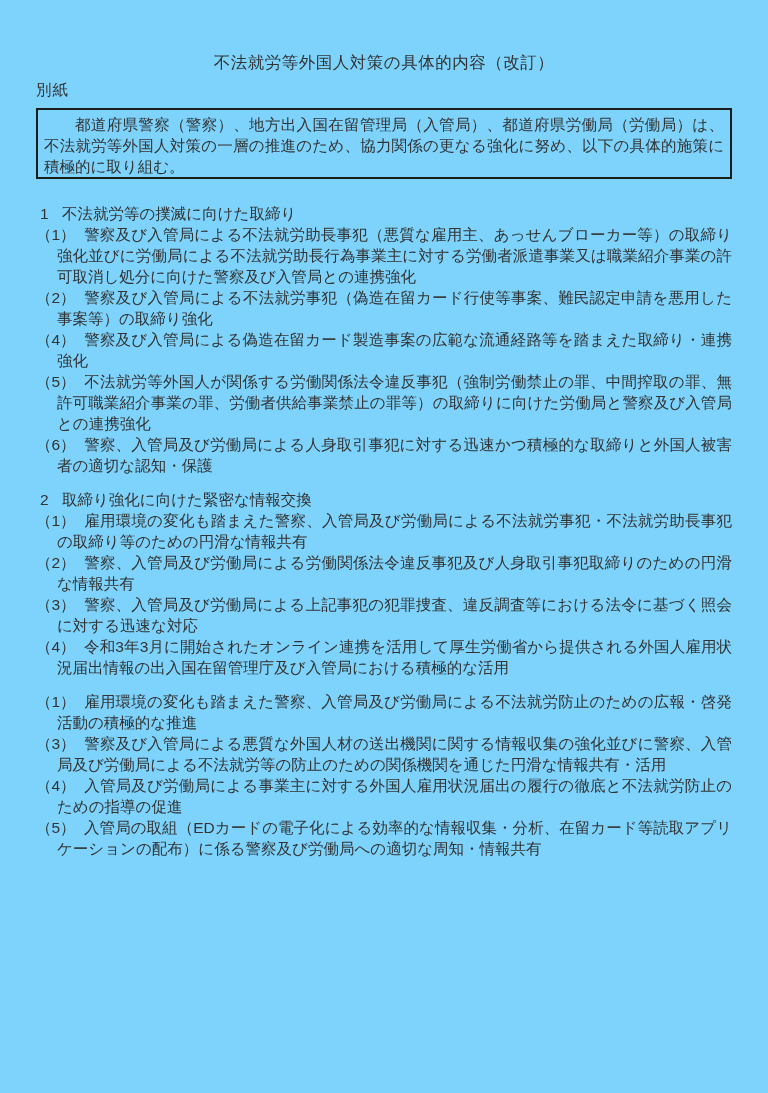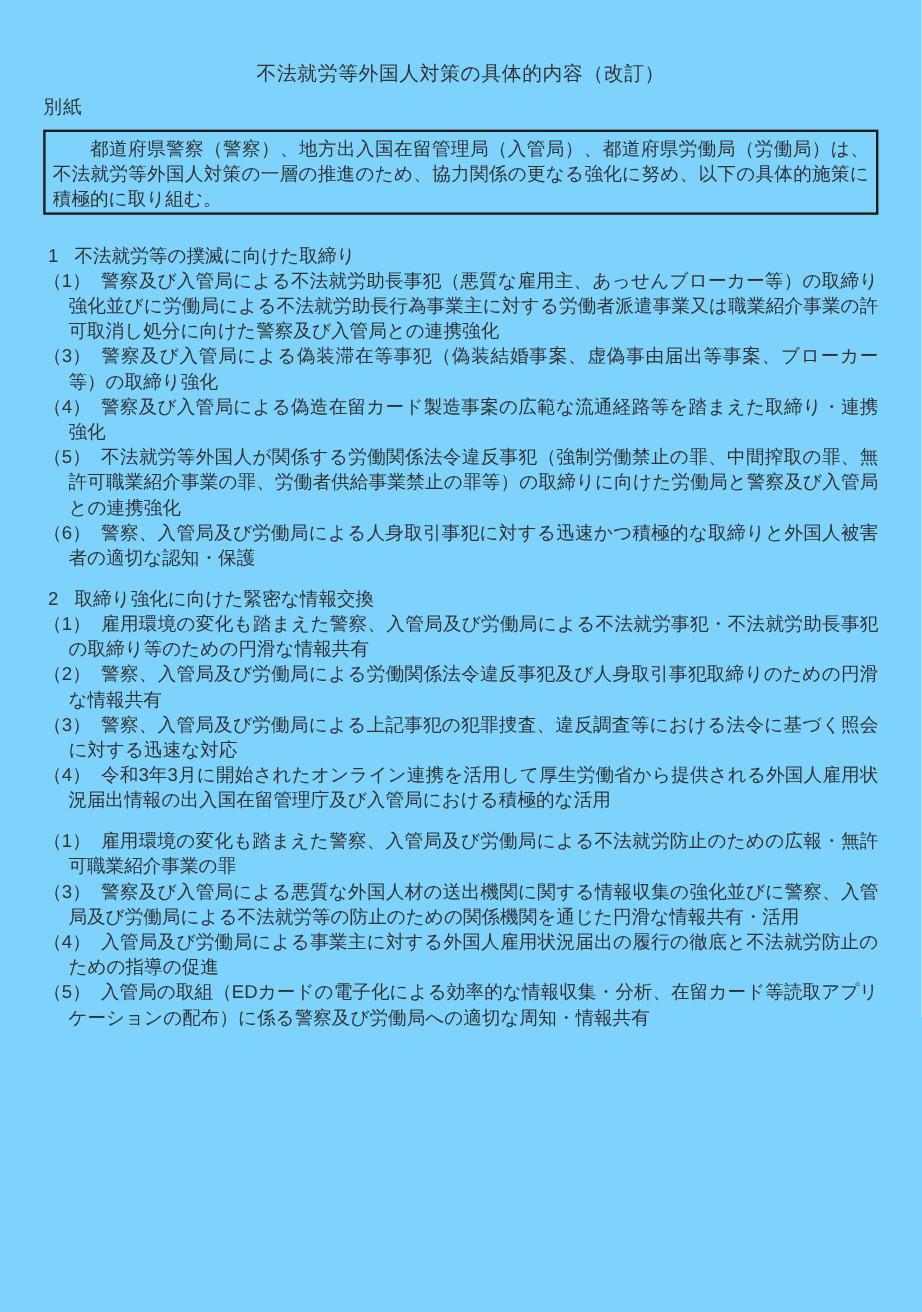--- a/index.html
+++ b/index.html
@@ -70,36 +70,36 @@
 
   <div class="intro-box">
     <div class="intro-text">都道府県警察（警察）、地方出入国在留管理局（入管局）、都道府県労働局（労働局）は、不法就労等外国人対策の一層の推進のため、協力関係の更なる強化に努め、以下の具体的施策に積極的に取り組む。</div>
   </div>
 
   <div class="section">
     <div class="sec-heading">
       <span class="sec-num">1</span><span>不法就労等の撲滅に向けた取締り</span>
     </div>
     <div class="item"><span class="marker">（1）</span><span>警察及び入管局による不法就労助長事犯（悪質な雇用主、あっせんブローカー等）の取締り強化並びに労働局による不法就労助長行為事業主に対する労働者派遣事業又は職業紹介事業の許可取消し処分に向けた警察及び入管局との連携強化</span></div>
-    <div class="item"><span class="marker">（3）</span><span>警察及び入管局による偽装滞在等事犯（偽装結婚事案、虚偽事由届出等事案、ブローカー等）の取締り強化</span></div>
+    <div class="item"><span class="marker">（2）</span><span>警察及び入管局による不法就労事犯（偽造在留カード行使等事案、難民認定申請を悪用した事案等）の取締り強化</span></div>
     <div class="item"><span class="marker">（4）</span><span>警察及び入管局による偽造在留カード製造事案の広範な流通経路等を踏まえた取締り・連携強化</span></div>
     <div class="item"><span class="marker">（5）</span><span>不法就労等外国人が関係する労働関係法令違反事犯（強制労働禁止の罪、中間搾取の罪、無許可職業紹介事業の罪、労働者供給事業禁止の罪等）の取締りに向けた労働局と警察及び入管局との連携強化</span></div>
     <div class="item"><span class="marker">（6）</span><span>警察、入管局及び労働局による人身取引事犯に対する迅速かつ積極的な取締りと外国人被害者の適切な認知・保護</span></div>
   </div>
 
   <div class="section">
     <div class="sec-heading">
       <span class="sec-num">2</span><span>取締り強化に向けた緊密な情報交換</span>
     </div>
     <div class="item"><span class="marker">（1）</span><span>雇用環境の変化も踏まえた警察、入管局及び労働局による不法就労事犯・不法就労助長事犯の取締り等のための円滑な情報共有</span></div>
     <div class="item"><span class="marker">（2）</span><span>警察、入管局及び労働局による労働関係法令違反事犯及び人身取引事犯取締りのための円滑な情報共有</span></div>
     <div class="item"><span class="marker">（3）</span><span>警察、入管局及び労働局による上記事犯の犯罪捜査、違反調査等における法令に基づく照会に対する迅速な対応</span></div>
     <div class="item"><span class="marker">（4）</span><span>令和3年3月に開始されたオンライン連携を活用して厚生労働省から提供される外国人雇用状況届出情報の出入国在留管理庁及び入管局における積極的な活用</span></div>
   </div>
 
   <div class="section">
-    <div class="item"><span class="marker">（1）</span><span>雇用環境の変化も踏まえた警察、入管局及び労働局による不法就労防止のための広報・無許可職業紹介事業の罪</span></div>
+    <div class="item"><span class="marker">（1）</span><span>雇用環境の変化も踏まえた警察、入管局及び労働局による不法就労防止のための広報・啓発活動の積極的な推進</span></div>
     <div class="item"><span class="marker">（3）</span><span>警察及び入管局による悪質な外国人材の送出機関に関する情報収集の強化並びに警察、入管局及び労働局による不法就労等の防止のための関係機関を通じた円滑な情報共有・活用</span></div>
     <div class="item"><span class="marker">（4）</span><span>入管局及び労働局による事業主に対する外国人雇用状況届出の履行の徹底と不法就労防止のための指導の促進</span></div>
     <div class="item"><span class="marker">（5）</span><span>入管局の取組（EDカードの電子化による効率的な情報収集・分析、在留カード等読取アプリケーションの配布）に係る警察及び労働局への適切な周知・情報共有</span></div>
   </div>
 
 </div>
 
 </body></html>

